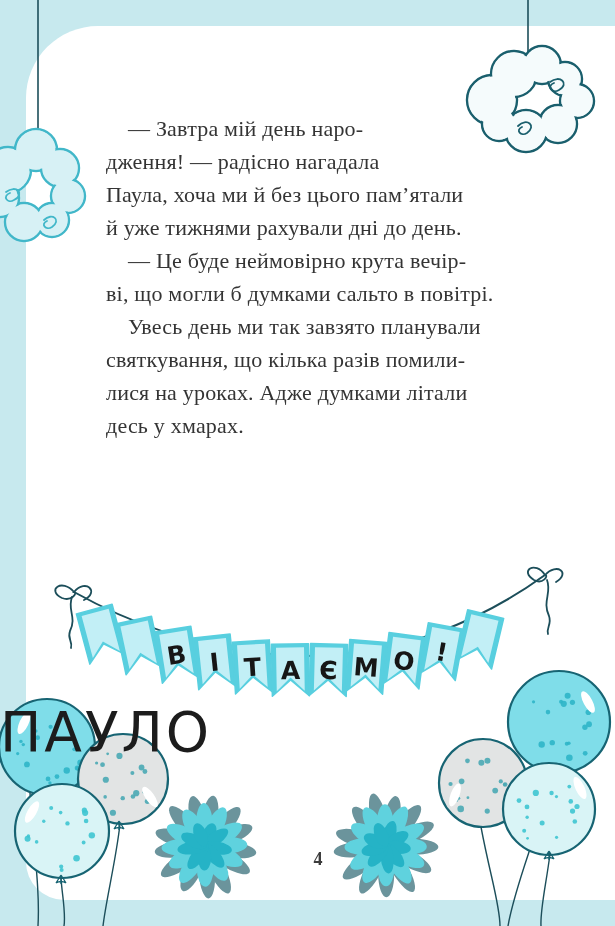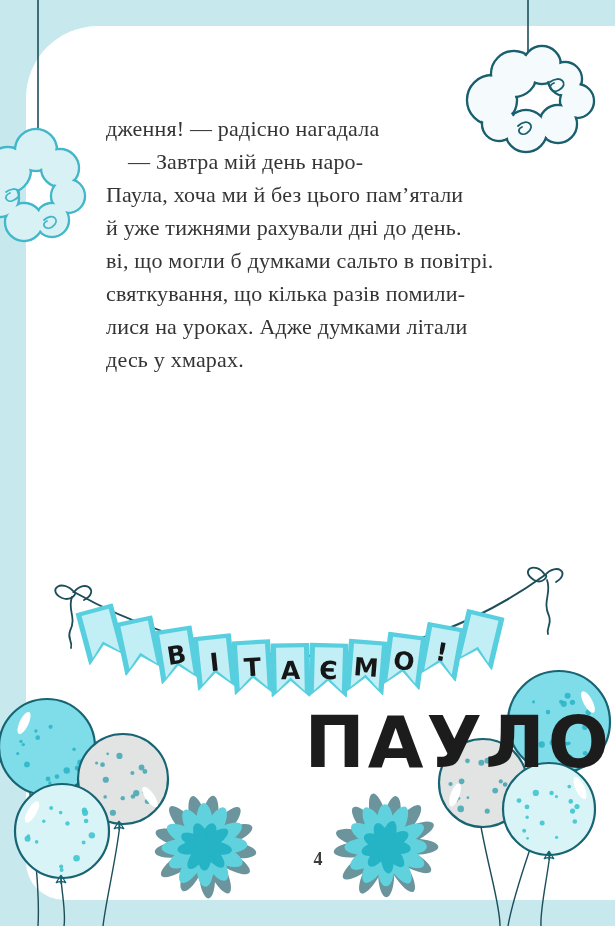--- a/index.html
+++ b/index.html
@@ -15,23 +15,23 @@
   }
   .decor{position:absolute;left:0;top:0;width:615px;height:926px;}
   .story{
     position:absolute;left:106px;top:112px;width:448px;
     font-size:22px;line-height:33px;color:var(--text,#343434);
     letter-spacing:.2px;
   }
   .story .line{white-space:nowrap;}
   .story .indent{padding-left:22px;}
   .celebrant{
-    position:absolute;left:0;top:700px;width:612px;text-align:right;
-    font-family:"DejaVu Sans", sans-serif;font-weight:bold;
-    font-size:72px;letter-spacing:3px;color:var(--name,#1c1c1c);
+    position:absolute;left:0;top:700px;width:612px;text-align:left;
+    font-family:"DejaVu Sans", sans-serif;font-weight:normal;
+    font-size:55px;letter-spacing:3px;color:var(--name,#1c1c1c);
   }
   .pagenum{
     position:absolute;left:0;top:849px;width:636px;text-align:center;
     font-size:18px;font-weight:bold;color:#3c3c3c;
   }
   svg text.flag-letter{
     font-family:"DejaVu Sans", sans-serif;font-weight:bold;font-size:25px;
     fill:var(--letter,#161616);
   }
 </style>
@@ -330,24 +330,26 @@
       <ellipse cx="386" cy="834" rx="6.5" ry="14.6" fill="#25b3c6" transform="rotate(140.2 386 846)"></ellipse>
       <ellipse cx="386" cy="834" rx="6.5" ry="15.6" fill="#25b3c6" transform="rotate(174.4 386 846)"></ellipse>
       <ellipse cx="386" cy="834" rx="6.5" ry="14.1" fill="#25b3c6" transform="rotate(220.6 386 846)"></ellipse>
       <ellipse cx="386" cy="834" rx="6.5" ry="13.1" fill="#25b3c6" transform="rotate(255.5 386 846)"></ellipse>
       <ellipse cx="386" cy="834" rx="6.5" ry="12.0" fill="#25b3c6" transform="rotate(294.6 386 846)"></ellipse>
       <ellipse cx="386" cy="834" rx="6.5" ry="12.5" fill="#25b3c6" transform="rotate(337.2 386 846)"></ellipse>
     </g>
 </svg>
 
 <div class="story">
+  <div class="line indent">— Завтра мій день наро-</div>
   <div class="line">дження! — радісно нагадала</div>
-  <div class="line indent">— Завтра мій день наро-</div>
   <div class="line">Паула, хоча ми й без цього пам’ятали</div>
   <div class="line">й уже тижнями рахували дні до день.</div>
+  <div class="line indent">— Це буде неймовірно крута вечір-</div>
   <div class="line">ві, що могли б думками сальто в повітрі.</div>
+  <div class="line indent">Увесь день ми так завзято планували</div>
   <div class="line">святкування, що кілька разів помили-</div>
   <div class="line">лися на уроках. Адже думками літали</div>
   <div class="line">десь у хмарах.</div>
 </div>
 
 <div class="celebrant">ПАУЛО</div>
 <div class="pagenum">4</div>
 
 </body></html>

